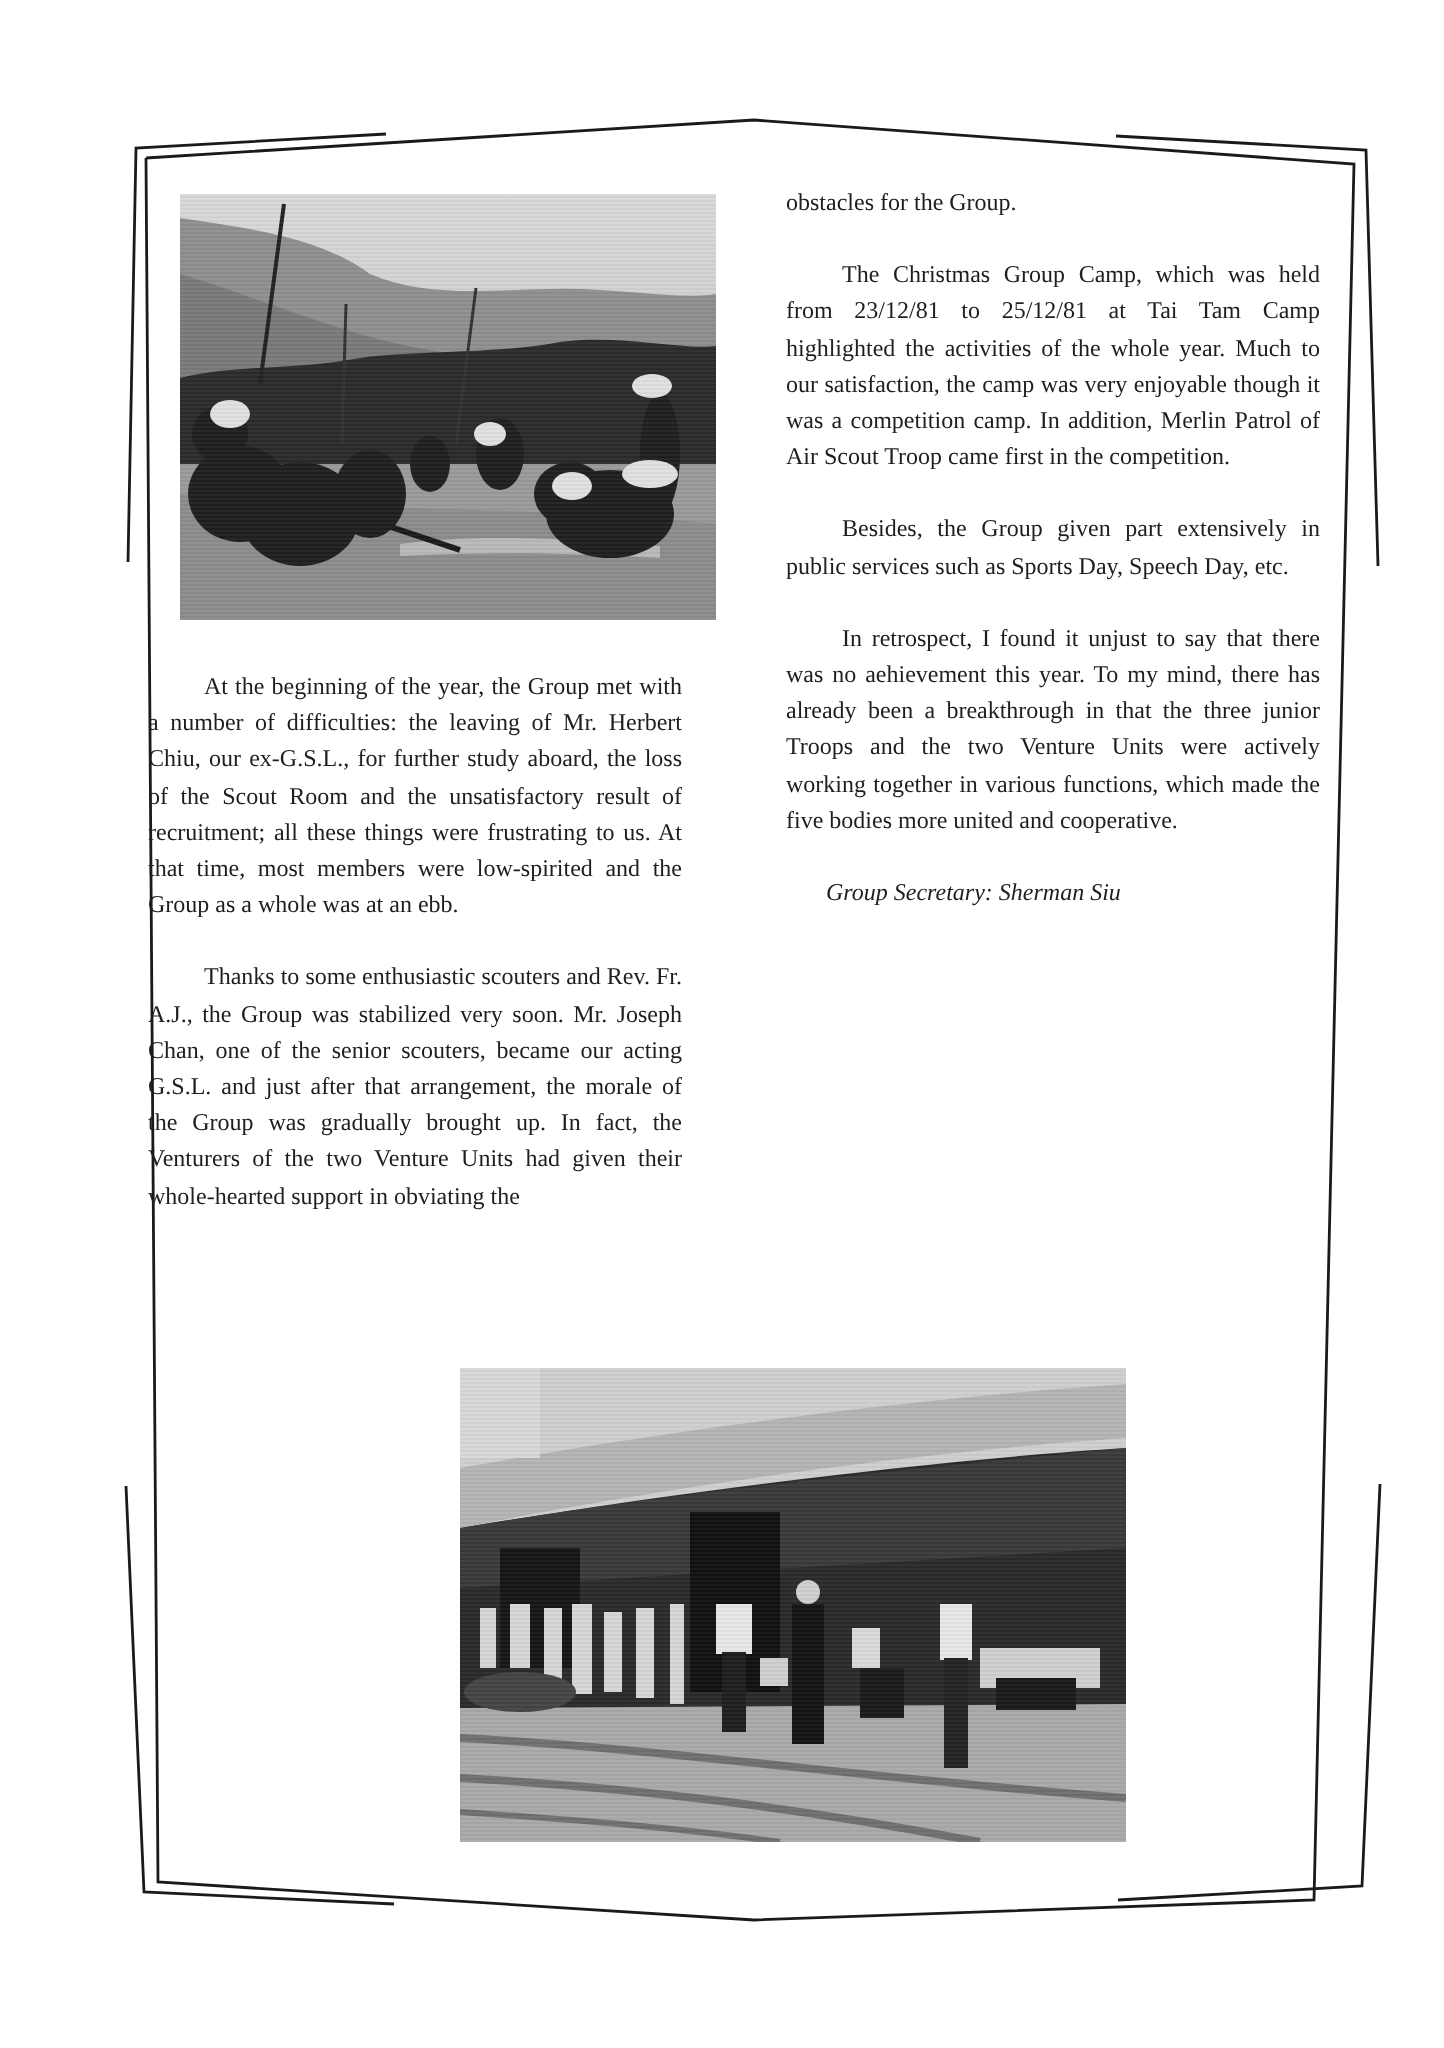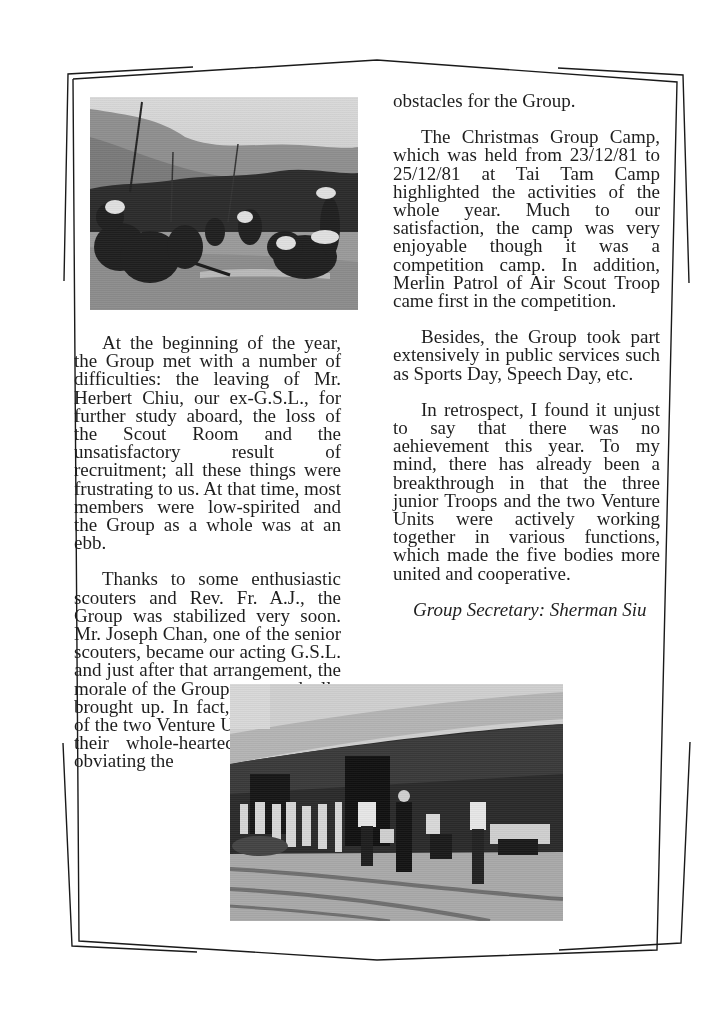--- a/index.html
+++ b/index.html
@@ -2,21 +2,21 @@
 <html><head>
   <meta charset="utf-8">
   <style>
     html, body { margin: 0; padding: 0; }
     body {
       width: 722px; height: 1024px; position: relative; overflow: hidden;
       background: #ffffff; color: #1e1e1e;
       font-family: "Liberation Serif", "DejaVu Serif", serif;
     }
     #frame { position: absolute; left: 0; top: 0; width: 722px; height: 1024px; pointer-events: none; }
-    .col { position: absolute; font-size: 19px; line-height: 18.2px; text-align: justify; }
+    .col { position: absolute; font-size: 12px; line-height: 18.2px; text-align: justify; }
     .col p { margin: 0 0 18px 0; text-indent: 28px; }
     .col p.noindent { text-indent: 0; }
     #col-left { left: 74px; top: 334px; width: 267px; }
     #col-right { left: 393px; top: 92px; width: 267px; }
     .signature { font-style: italic; text-align: left; text-indent: 0 !important; margin-top: 4px; padding-left: 20px; }
     .photo { position: absolute; overflow: hidden; background: #8a8a8a; }
     #photo-camp { left: 90px; top: 97px; width: 268px; height: 213px; }
     #photo-ceremony { left: 230px; top: 684px; width: 333px; height: 237px; }
     .photo svg { display: block; width: 100%; height: 100%; }
     .photo::after {
@@ -85,21 +85,21 @@
 </div>
 
 <div class="col" id="col-left">
   <p>At the beginning of the year, the Group met with a number of difficulties: the leaving of Mr. Herbert Chiu, our ex-G.S.L., for further study aboard, the loss of the Scout Room and the unsatisfactory result of recruitment; all these things were frustrating to us. At that time, most members were low-spirited and the Group as a whole was at an ebb.</p>
   <p>Thanks to some enthusiastic scouters and Rev. Fr. A.J., the Group was stabilized very soon. Mr. Joseph Chan, one of the senior scouters, became our acting G.S.L. and just after that arrangement, the morale of the Group was gradually brought up. In fact, the Venturers of the two Venture Units had given their whole-hearted support in obviating the</p>
 </div>
 
 <div class="col" id="col-right">
   <p class="noindent">obstacles for the Group.</p>
   <p>The Christmas Group Camp, which was held from 23/12/81 to 25/12/81 at Tai Tam Camp highlighted the activities of the whole year. Much to our satisfaction, the camp was very enjoyable though it was a competition camp. In addition, Merlin Patrol of Air Scout Troop came first in the competition.</p>
-  <p>Besides, the Group took part extensively in public services such as Sports Day, Speech Day, etc.</p>
+  <p>Besides, the Group given part extensively in public services such as Sports Day, Speech Day, etc.</p>
   <p>In retrospect, I found it unjust to say that there was no aehievement this year. To my mind, there has already been a breakthrough in that the three junior Troops and the two Venture Units were actively working together in various functions, which made the five bodies more united and cooperative.</p>
   <p class="signature">Group Secretary: Sherman Siu</p>
 </div>
 
 <div class="photo" id="photo-ceremony">
   <svg viewBox="0 0 333 237" preserveAspectRatio="none">
     <rect width="333" height="237" fill="#2a2a2a"></rect>
 
     <path d="M0,0 L333,0 L333,40 C250,45 120,60 0,80 Z" fill="#cfcfcf"></path>
     <path d="M0,50 C110,30 230,15 333,8 L333,35 C230,42 110,58 0,80 Z" fill="#b4b4b4"></path>

